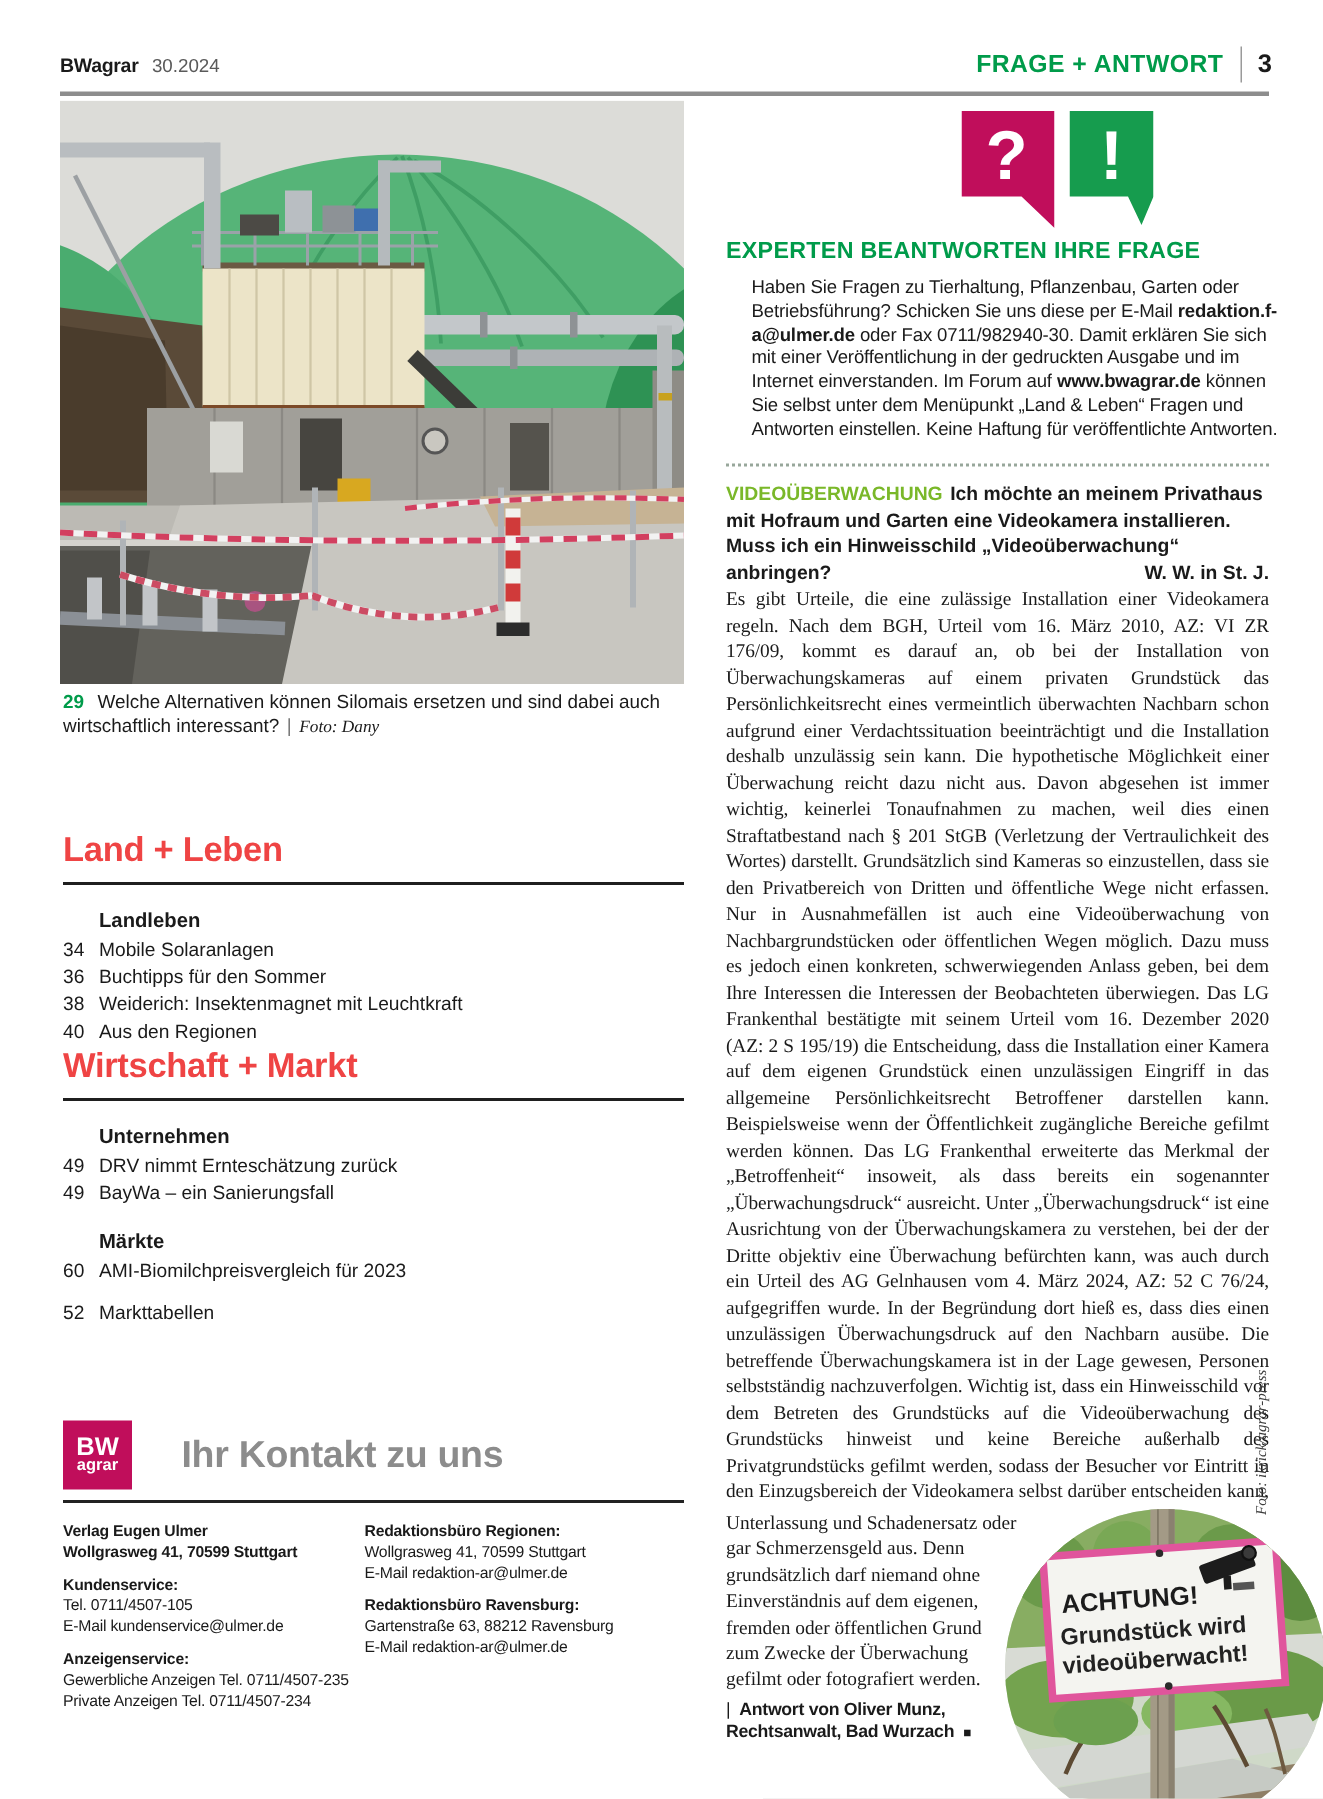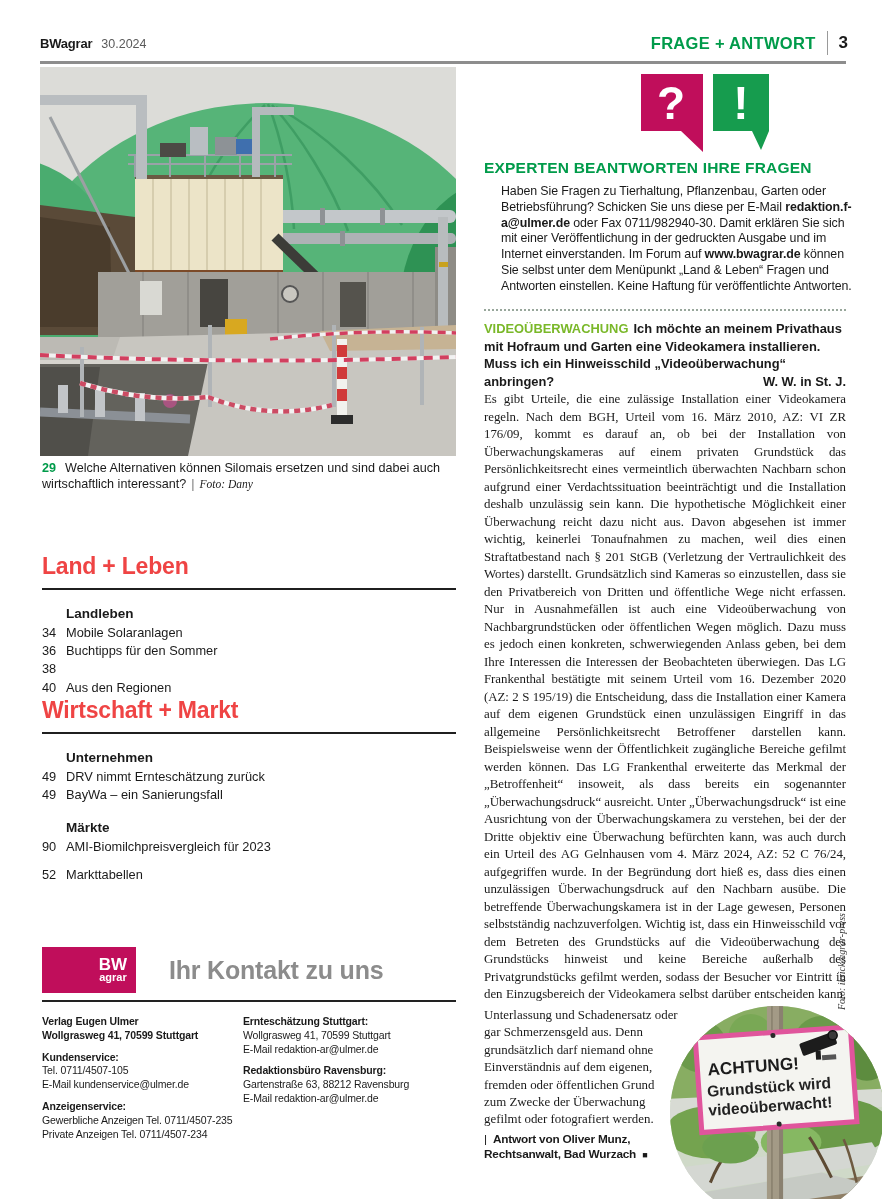--- a/index.html
+++ b/index.html
@@ -28,21 +28,21 @@
   .head-rule{height:2px;background:#1f1f1f;margin:9px 0 0 0;}
   .toc-sec2{margin-top:27px;}
   .toc-group-heading{margin:16px 0 3px 24px;font-size:13.5px;font-weight:bold;}
   .toc-row{display:flex;font-size:12.8px;line-height:18.2px;}
   .toc-num{width:24px;flex:none;}
   .toc-row-gap{margin-top:10px;}
   
   .contact{position:absolute;left:42px;top:947px;width:414px;}
   .contact-top{display:flex;align-items:center;gap:13px;}
   .logo{width:46px;height:46px;background:#c00e5b;color:#fff;display:flex;flex-direction:column;
-        align-items:center;justify-content:center;flex:none;padding-left:48px;}
+        align-items:center;justify-content:center;flex:none;}
   .logo-top{font-weight:bold;font-size:17px;line-height:15px;}
   .logo-bottom{font-weight:bold;font-size:11px;line-height:11px;}
   .contact-heading{font-size:25px;font-weight:bold;color:#8c8c8c;letter-spacing:-.2px;margin-left:20px;}
   .contact-rule{height:2px;background:#222;margin-top:7px;}
   .contact-cols{display:flex;margin-top:13px;font-size:10.5px;line-height:13.8px;letter-spacing:-.15px;}
   .c1{width:201px;flex:none;}
   .c2{width:213px;flex:none;}
   .c-head{font-weight:bold;margin-top:8px;}
   .c-head.first{margin-top:0;}
   .c-bold{font-weight:bold;}
@@ -212,40 +212,41 @@
     <div class="toc-row">
         <span class="toc-num">34</span>
         <span>Mobile Solaranlagen</span>
       </div>
     <div class="toc-row">
         <span class="toc-num">36</span>
         <span>Buchtipps für den Sommer</span>
       </div>
     <div class="toc-row">
         <span class="toc-num">38</span>
+        <span>Weiderich: Insektenmagnet mit Leuchtkraft</span>
       </div>
     <div class="toc-row">
         <span class="toc-num">40</span>
         <span>Aus den Regionen</span>
       </div>
 
     <h2 class="toc-sec2">Wirtschaft + Markt</h2>
     <div class="head-rule"></div>
     <div class="toc-group-heading">Unternehmen</div>
     <div class="toc-row">
         <span class="toc-num">49</span>
         <span>DRV nimmt Ernteschätzung zurück</span>
       </div>
     <div class="toc-row">
         <span class="toc-num">49</span>
         <span>BayWa – ein Sanierungsfall</span>
       </div>
     <div class="toc-group-heading">Märkte</div>
     <div class="toc-row">
-        <span class="toc-num">90</span>
+        <span class="toc-num">60</span>
         <span>AMI-Biomilchpreisvergleich für 2023</span>
       </div>
     <div class="toc-row toc-row-gap">
         <span class="toc-num">52</span>
         <span>Markttabellen</span>
       </div>
   </div>
 
   <div class="contact">
     <div class="contact-top">
@@ -261,21 +262,21 @@
         <div class="c-bold">Verlag Eugen Ulmer</div>
         <div class="c-bold">Wollgrasweg 41, 70599 Stuttgart</div>
         <div class="c-head">Kundenservice:</div>
         <div>Tel. 0711/4507-105</div>
         <div>E-Mail kundenservice@ulmer.de</div>
         <div class="c-head">Anzeigenservice:</div>
         <div>Gewerbliche Anzeigen Tel. 0711/4507-235</div>
         <div>Private Anzeigen Tel. 0711/4507-234</div>
       </div>
       <div class="c2">
-        <div class="c-head first">Ernteschätzung Stuttgart:</div>
+        <div class="c-head first">Redaktionsbüro Regionen:</div>
         <div>Wollgrasweg 41, 70599 Stuttgart</div>
         <div>E-Mail redaktion-ar@ulmer.de</div>
         <div class="c-head">Redaktionsbüro Ravensburg:</div>
         <div>Gartenstraße 63, 88212 Ravensburg</div>
         <div>E-Mail redaktion-ar@ulmer.de</div>
       </div>
     </div>
   </div>
 
   <div class="right-col">
@@ -285,21 +286,21 @@
         <text x="30" y="45" text-anchor="middle" font-family="Liberation Sans, sans-serif" font-size="46" font-weight="bold" fill="#ffffff">?</text>
       </svg>
     </div>
     <div class="bubble e">
       <svg width="56" height="77" viewBox="0 0 56 77">
         <polygon points="0,0 56,0 56,57 48,76 39,57 0,57" fill="#169c4e"></polygon>
         <text x="28" y="45" text-anchor="middle" font-family="Liberation Sans, sans-serif" font-size="46" font-weight="bold" fill="#ffffff">!</text>
       </svg>
     </div>
 
-    <h1 class="expert-title">EXPERTEN BEANTWORTEN IHRE FRAGEN</h1>
+    <h1 class="expert-title">EXPERTEN BEANTWORTEN IHRE FRAGE</h1>
 
     <p class="intro"><span>Haben Sie Fragen zu Tierhaltung, Pflanzenbau, Garten oder Betriebsführung? Schicken Sie uns diese per E-Mail </span><b>redaktion.f-a@ulmer.de</b><span> oder Fax 0711/982940-30. Damit erklären Sie sich mit einer Veröffentlichung in der gedruckten Ausgabe und im Internet einverstanden. Im Forum auf </span><b>www.bwagrar.de</b><span> können Sie selbst unter dem Menüpunkt „Land &amp; Leben“ Fragen und Antworten einstellen. Keine Haftung für veröffentlichte Antworten.</span></p>
 
     <div class="dotted-rule"></div>
 
     <p class="question"><span class="q-label">VIDEOÜBERWACHUNG</span><span>Ich möchte an meinem Privathaus mit Hofraum und Garten eine Videokamera installieren. Muss ich ein Hinweisschild „Videoüberwachung“ anbringen?</span><span class="q-asker">W. W. in St. J.</span></p>
 
     <div class="answer-p1">Es gibt Urteile, die eine zulässige Installation einer Videokamera regeln. Nach dem BGH, Urteil vom 16. März 2010, AZ: VI ZR 176/09, kommt es darauf an, ob bei der Installation von Überwachungskameras auf einem privaten Grundstück das Persönlichkeitsrecht eines vermeintlich überwachten Nachbarn schon aufgrund einer Verdachtssituation beeinträchtigt und die Installation deshalb unzulässig sein kann. Die hypothetische Möglichkeit einer Überwachung reicht dazu nicht aus. Davon abgesehen ist immer wichtig, keinerlei Tonaufnahmen zu machen, weil dies einen Straftatbestand nach § 201 StGB (Verletzung der Vertraulichkeit des Wortes) darstellt. Grundsätzlich sind Kameras so einzustellen, dass sie den Privatbereich von Dritten und öffentliche Wege nicht erfassen. Nur in Ausnahmefällen ist auch eine Videoüberwachung von Nachbargrundstücken oder öffentlichen Wegen möglich. Dazu muss es jedoch einen konkreten, schwerwiegenden Anlass geben, bei dem Ihre Interessen die Interessen der Beobachteten überwiegen. Das LG Frankenthal bestätigte mit seinem Urteil vom 16. Dezember 2020 (AZ: 2 S 195/19) die Entscheidung, dass die Installation einer Kamera auf dem eigenen Grundstück einen unzulässigen Eingriff in das allgemeine Persönlichkeitsrecht Betroffener darstellen kann. Beispielsweise wenn der Öffentlichkeit zugängliche Bereiche gefilmt werden können. Das LG Frankenthal erweiterte das Merkmal der „Betroffenheit“ insoweit, als dass bereits ein sogenannter „Überwachungsdruck“ ausreicht. Unter „Überwachungsdruck“ ist eine Ausrichtung von der Überwachungskamera zu verstehen, bei der der Dritte objektiv eine Überwachung befürchten kann, was auch durch ein Urteil des AG Gelnhausen vom 4. März 2024, AZ: 52 C 76/24, aufgegriffen wurde. In der Begründung dort hieß es, dass dies einen unzulässigen Überwachungsdruck auf den Nachbarn ausübe. Die betreffende Überwachungskamera ist in der Lage gewesen, Personen selbstständig nachzuverfolgen. Wichtig ist, dass ein Hinweisschild vor dem Betreten des Grundstücks auf die Videoüberwachung des Grundstücks hinweist und keine Bereiche außerhalb des Privatgrundstücks gefilmt werden, sodass der Besucher vor Eintritt in den Einzugsbereich der Videokamera selbst darüber entscheiden kann, ob er den Videobereich betreten möchte oder nicht. Ohne dieses Hinweisschild riskieren Sie ein Bußgeld der Datenschutzbehörde. Zudem setzen Sie sich zivilrechtlichen Ansprüchen auf</div>
 
     <div class="answer-bottom">

